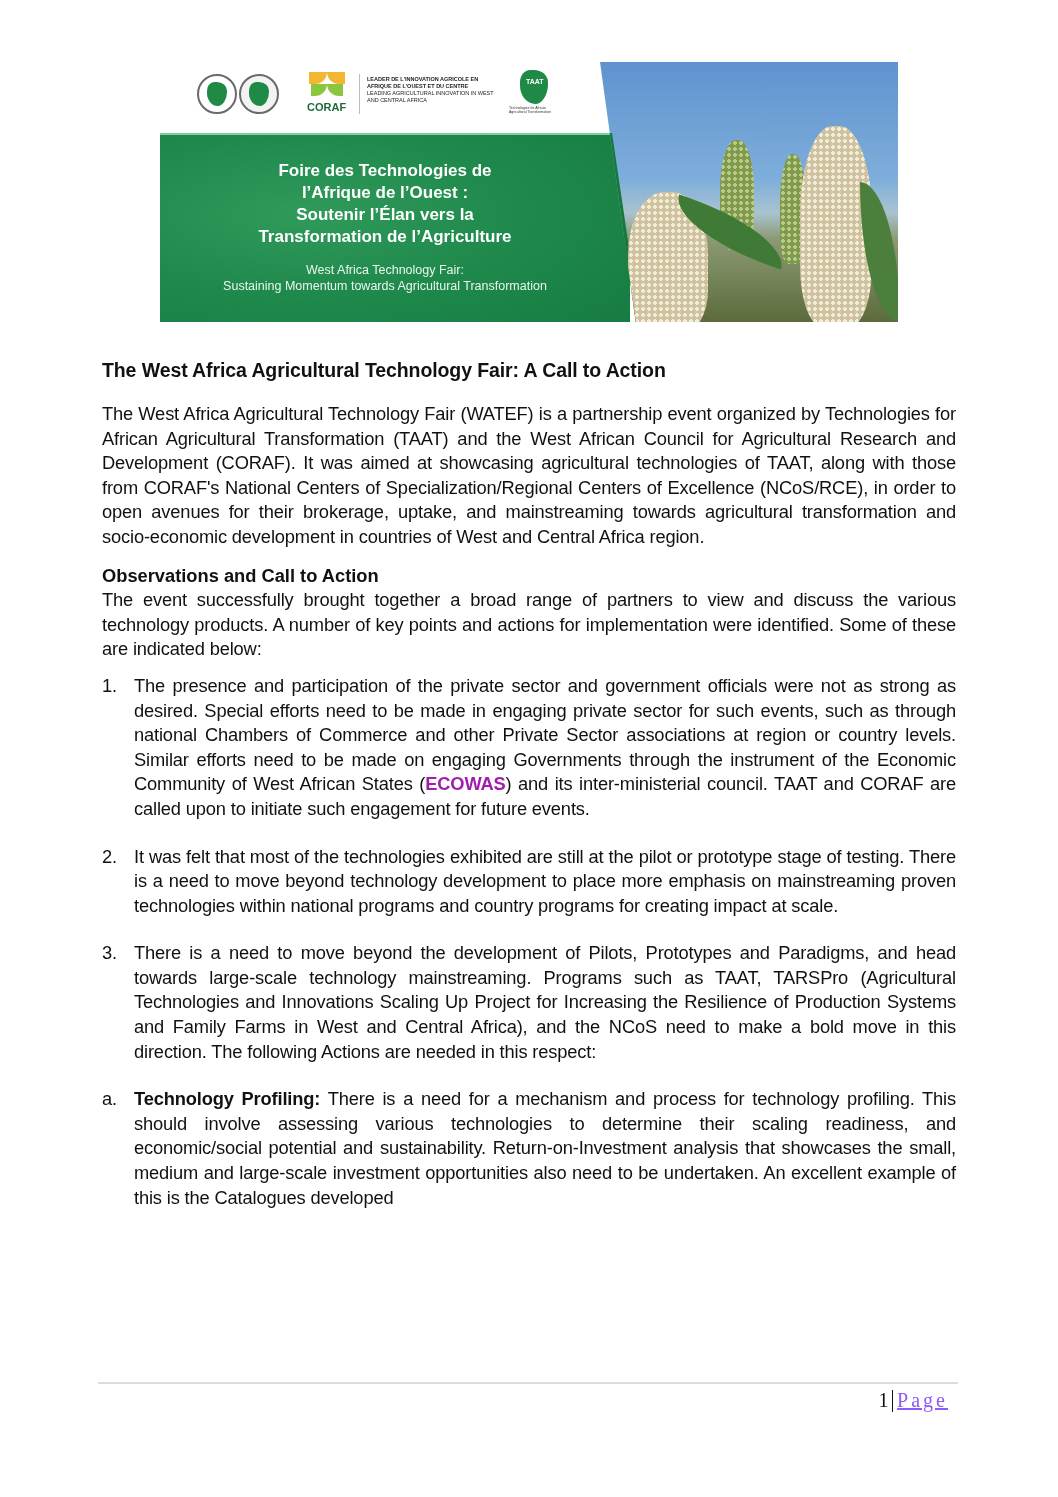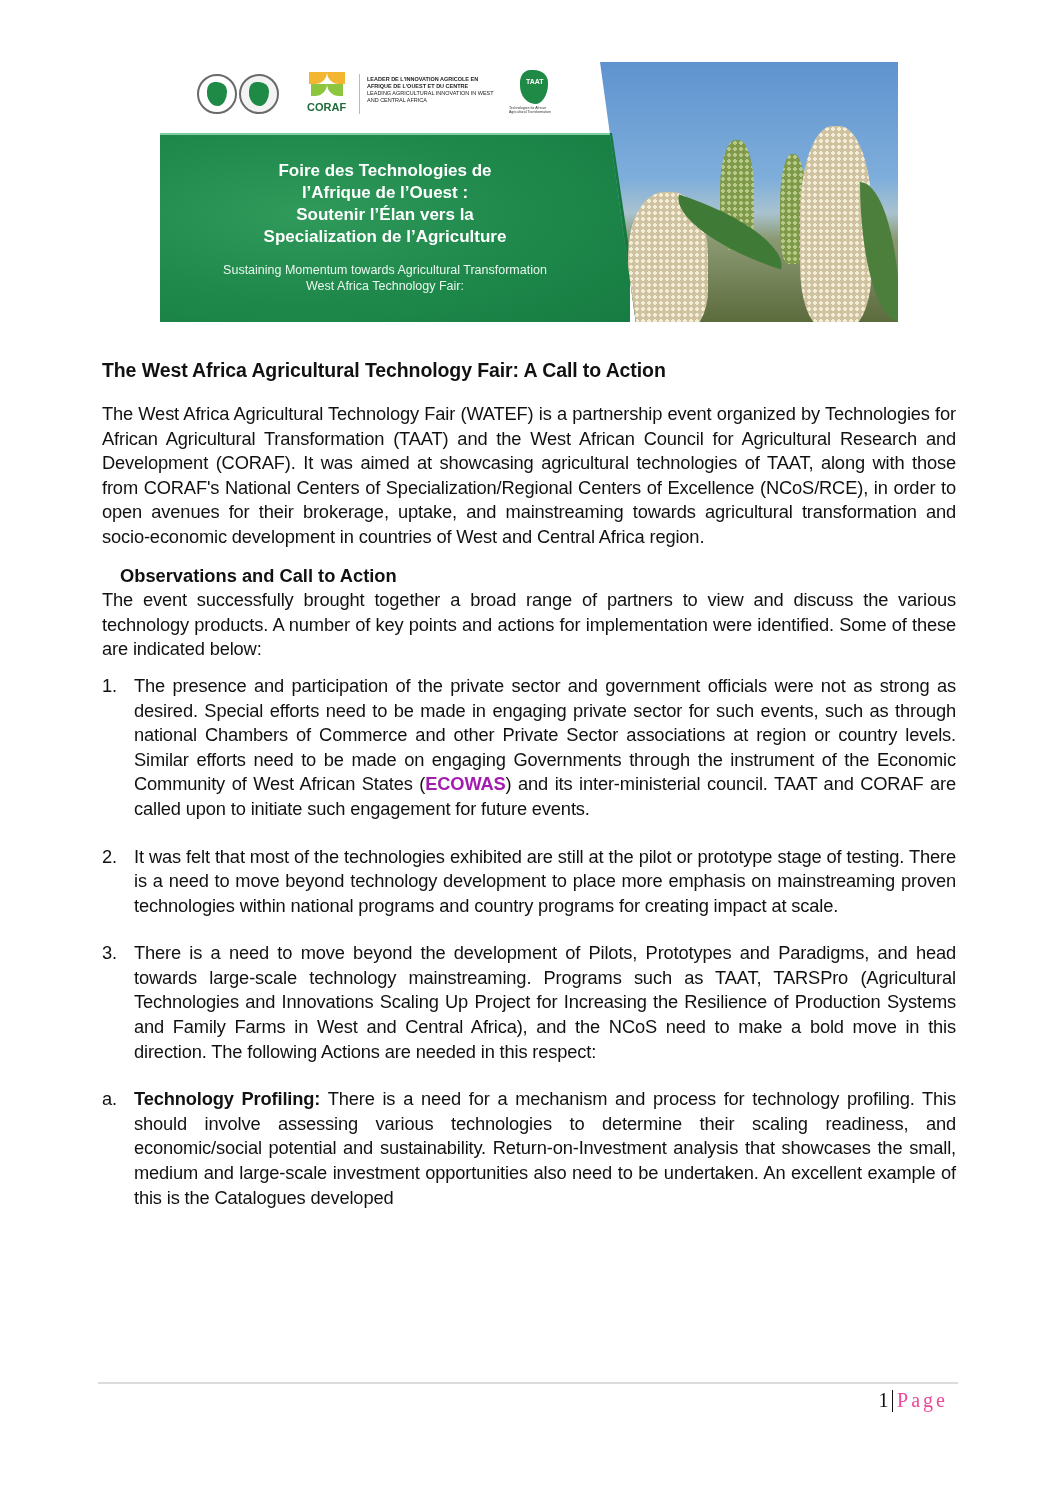--- a/index.html
+++ b/index.html
@@ -45,36 +45,36 @@
     .taat-logo { left: 335px; top: 8px; width: 36px; height: 36px; }
     .taat-logo .africa { left: 4px; top: 0; width: 28px; height: 34px; }
     .taat-text { position: absolute; left: 10px; top: 8px; font-size: 7px; font-weight: 700; color: #fff; }
     .taat-caption { left: 328px; top: 44px; font-size: 3.5px; line-height: 4px; width: 50px; color: #333; }
 
     
     .content { position: absolute; left: 102px; top: 356px; width: 854px; }
     .doc-title { font-size: 19.5px; font-weight: 700; margin: 0; line-height: 28px; letter-spacing: -0.1px; }
     p, li { font-size: 18.3px; line-height: 24.6px; margin: 0; text-align: justify; letter-spacing: -0.15px; }
     .intro { margin-top: 18px; }
-    .section-heading { font-size: 18.3px; font-weight: 700; margin-top: 14px; line-height: 24.6px; margin-left: 18px; }
+    .section-heading { font-size: 18.3px; font-weight: 700; margin-top: 14px; line-height: 24.6px; }
     ol.points, ol.actions { list-style: none; padding: 0; margin: 0; }
     ol.points li, ol.actions li { position: relative; padding-left: 32px; }
     .marker { position: absolute; left: 0; top: 0; }
     ol.points li.first { margin-top: 12px; }
     ol.points li.later { margin-top: 23px; }
     ol.actions li { margin-top: 23px; }
     .ecowas { color: #a21caf; font-weight: 700; }
     .bold-lead { font-weight: 700; }
 
     
     .footer-rule { position: absolute; left: 98px; top: 1382px; width: 860px; height: 2px; background: #dcdcdc; }
     .page-num { position: absolute; right: 110px; top: 1389px; font-family: "Liberation Serif", serif; font-size: 20px; }
     .page-num .num { color: #111; }
     .page-num .bar { display: inline-block; width: 1.5px; height: 22px; background: #111; vertical-align: -5px; margin: 0 4px 0 3px; }
-    .page-num .word { color: #ec4899; letter-spacing: 3px; }
+    .page-num .word { color: #8b5cf6; letter-spacing: 3px; text-decoration: underline; }
   </style>
 </head>
 <body>
 
 <div class="banner">
   <div class="logo-strip">
     <div class="logo afdb" title="African Development Bank">
       <div class="africa"></div>
     </div>
     <div class="logo afdb2">
@@ -97,25 +97,25 @@
       <span class="taat-text">TAAT</span>
     </div>
     <div class="logo taat-caption">Technologies for African Agricultural Transformation</div>
   </div>
 
   <div class="green-band">
     <div class="banner-title" style="top:27px;">
       <div>Foire des Technologies de</div>
       <div>l’Afrique de l’Ouest :</div>
       <div>Soutenir l’Élan vers la</div>
-      <div>Specialization de l’Agriculture</div>
+      <div>Transformation de l’Agriculture</div>
     </div>
     <div class="banner-subtitle" style="top:129px;">
+      <div>West Africa Technology Fair:</div>
       <div>Sustaining Momentum towards Agricultural Transformation</div>
-      <div>West Africa Technology Fair:</div>
     </div>
   </div>
 
   <div class="photo">
     <div class="green-edge"></div>
     <div class="grain green" style="left:120px; top:78px; width:34px; height:110px;"></div>
     <div class="grain green" style="left:180px; top:92px; width:26px; height:110px;"></div>
     <div class="grain" style="left:28px; top:130px; width:80px; height:140px;"></div>
     <div class="grain" style="left:200px; top:64px; width:72px; height:200px;"></div>
     <div class="leaf" style="left:70px; top:150px; width:120px; height:40px; transform:rotate(18deg);"></div>

